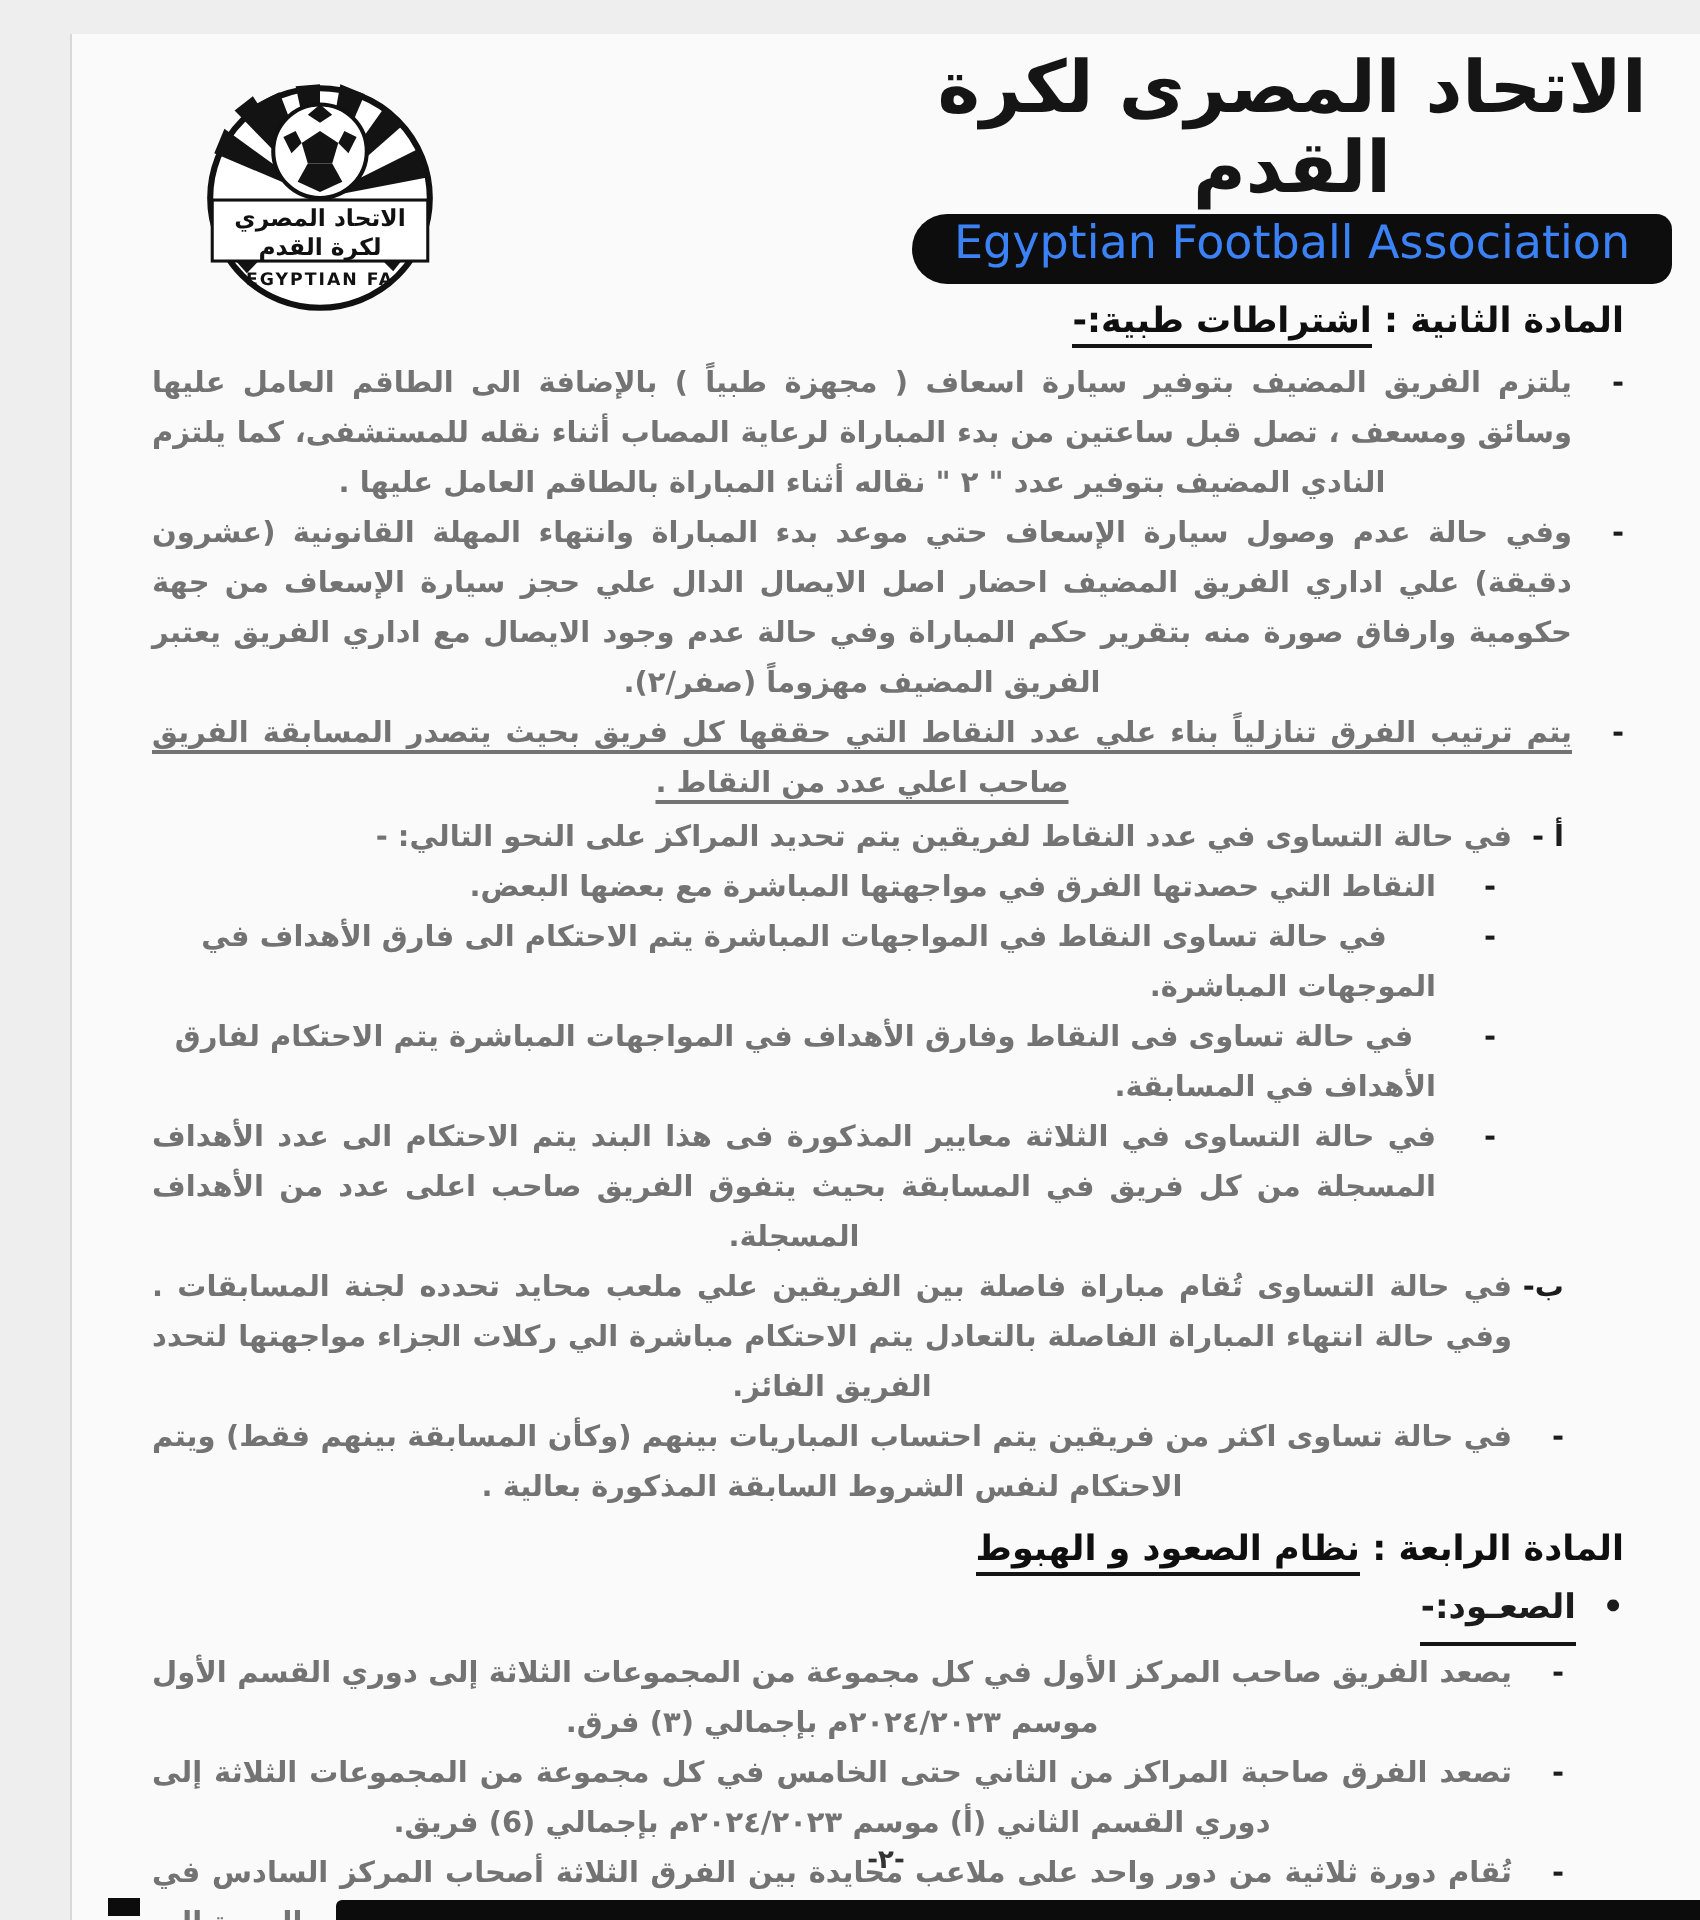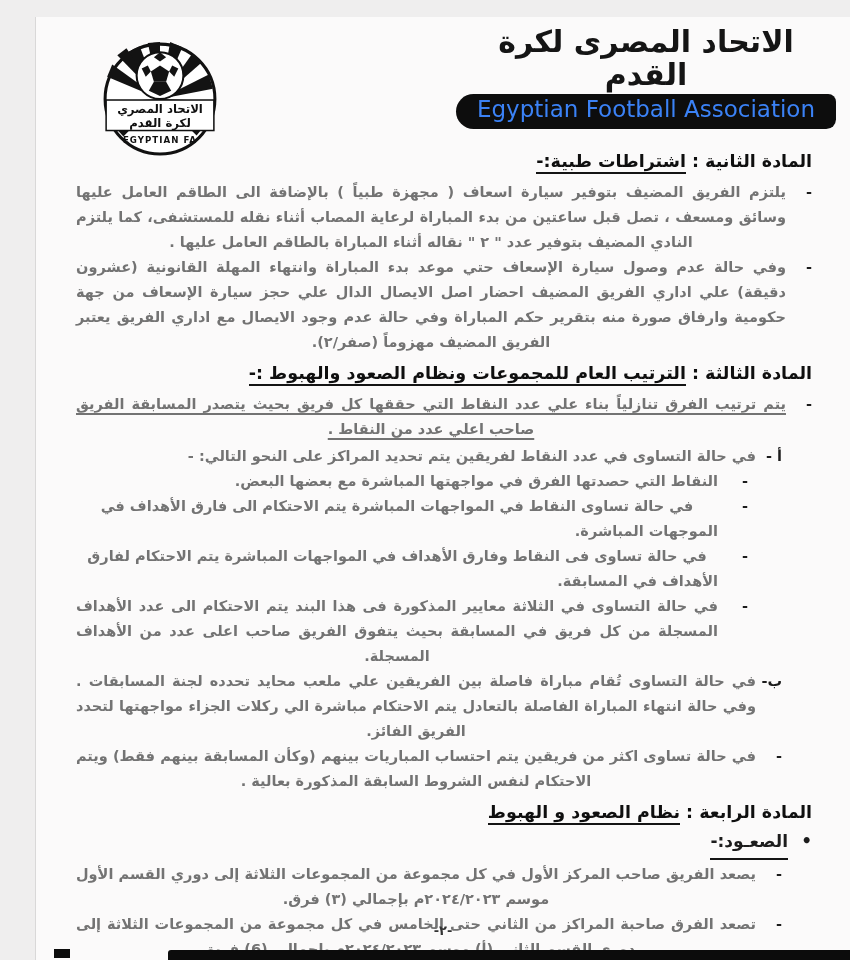--- a/index.html
+++ b/index.html
@@ -27,21 +27,21 @@
   .header { position:relative; height:128px; }
   .logo {
     position:absolute; left:58px; top:21px;
     width:132px; height:122px;
   }
   .titles {
     position:absolute; right:14px; top:8px;
     width:380px; text-align:center;
   }
   .title-ar {
-    font-size:30px; font-weight:bold; color:#151515;
+    font-size:36px; font-weight:bold; color:#151515;
     letter-spacing:-1px; line-height:1.1;
   }
   .banner {
     margin-top:3px;
     background:#0d0d0d; color:#3b82f6;
     font-size:23px; font-weight:normal;
     border-radius:18px 8px 10px 18px;
     padding:2px 10px 5px 10px;
     line-height:1.2;
   }
@@ -152,24 +152,20 @@
 
       <div class="bullet">
         <span class="marker">-</span>
         <div class="btext para">يلتزم الفريق المضيف بتوفير سيارة اسعاف ( مجهزة طبياً ) بالإضافة الى الطاقم العامل عليها وسائق ومسعف ، تصل قبل ساعتين من بدء المباراة لرعاية المصاب أثناء نقله للمستشفى، كما يلتزم النادي المضيف بتوفير عدد " ٢ " نقاله أثناء المباراة بالطاقم العامل عليها .</div>
       </div>
       <div class="bullet">
         <span class="marker">-</span>
         <div class="btext para">وفي حالة عدم وصول سيارة الإسعاف حتي موعد بدء المباراة وانتهاء المهلة القانونية (عشرون دقيقة) علي اداري الفريق المضيف احضار اصل الايصال الدال علي حجز سيارة الإسعاف من جهة حكومية وارفاق صورة منه بتقرير حكم المباراة وفي حالة عدم وجود الايصال مع اداري الفريق يعتبر الفريق المضيف مهزوماً (صفر/٢).</div>
       </div>
 
-      <div class="h-article" style="margin-top:8px;">
-        <span>المادة الثالثة :</span>
-        <span class="hv">الترتيب العام للمجموعات ونظام الصعود والهبوط :-</span>
-      </div>
 
       <div class="bullet">
         <span class="marker">-</span>
         <div class="btext para u-para">يتم ترتيب الفرق تنازلياً بناء علي عدد النقاط التي حققها كل فريق بحيث يتصدر المسابقة الفريق صاحب اعلي عدد من النقاط .</div>
       </div>
 
       <div class="bullet ind1" style="margin-top:2px;">
         <span class="marker">أ -</span>
         <div class="btext para single">في حالة التساوى في عدد النقاط لفريقين يتم تحديد المراكز على النحو التالي: -</div>
       </div>

